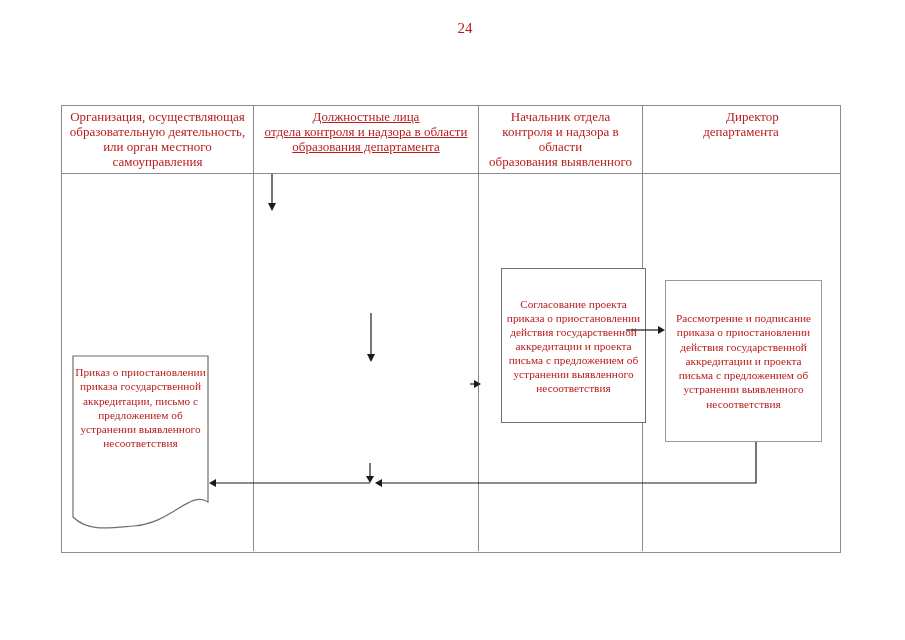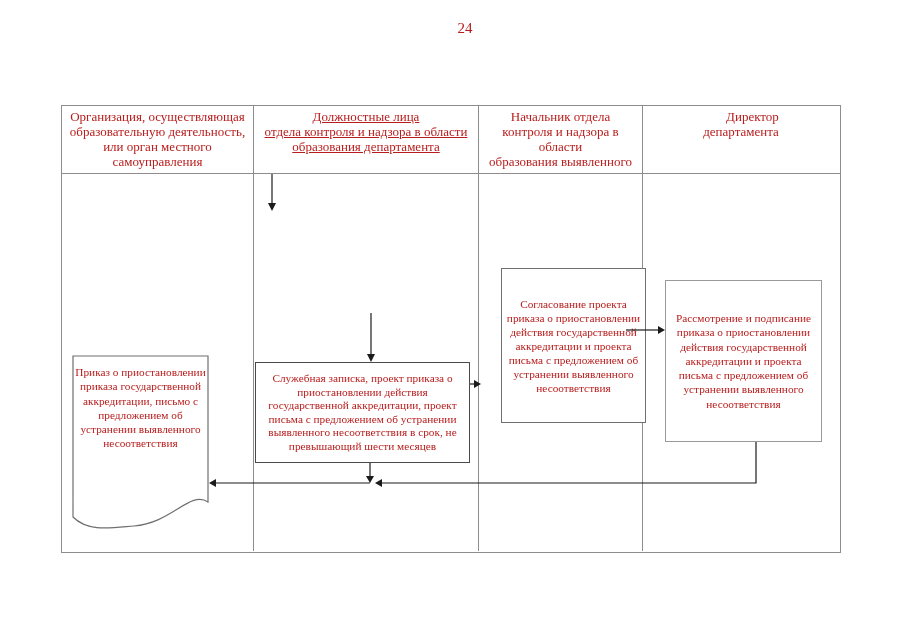--- a/index.html
+++ b/index.html
@@ -74,21 +74,20 @@
 самоуправления</div>
   <div class="lane-label lane-label-2">Должностные лица
 отдела контроля и надзора в области
 образования департамента</div>
   <div class="lane-label lane-label-3">Начальник отдела
 контроля и надзора в области
 образования выявленного</div>
   <div class="lane-label lane-label-4">Директор
 департамента</div>
 
-  <div class="node node-memo">Служебная записка, проект приказа о приостановлении действия государственной аккредитации, проект письма с предложением об устранении выявленного несоответствия в срок, не превышающий шести месяцев</div>
   <div class="node node-approve">Согласование проекта приказа о приостановлении действия государственной аккредитации и проекта письма с предложением об устранении выявленного несоответствия</div>
   <div class="node node-sign">Рассмотрение и подписание приказа о приостановлении действия государственной аккредитации и проекта письма с предложением об устранении выявленного несоответствия</div>
 
   <svg class="doc-shape" viewBox="0 0 137 178">
     <path class="doc-outline" d="M 1 1 L 136 1 L 136 147 C 118 135 100 168 62 171 C 38 173 16 177 1 162 Z"></path>
   </svg>
   <div class="doc-text">Приказ о приостановлении приказа государственной аккредитации, письмо с предложением об устранении выявленного несоответствия</div>
 
   <svg class="conn-layer" viewBox="0 0 905 640">
     <path class="conn" d="M272,174 V203"></path>

